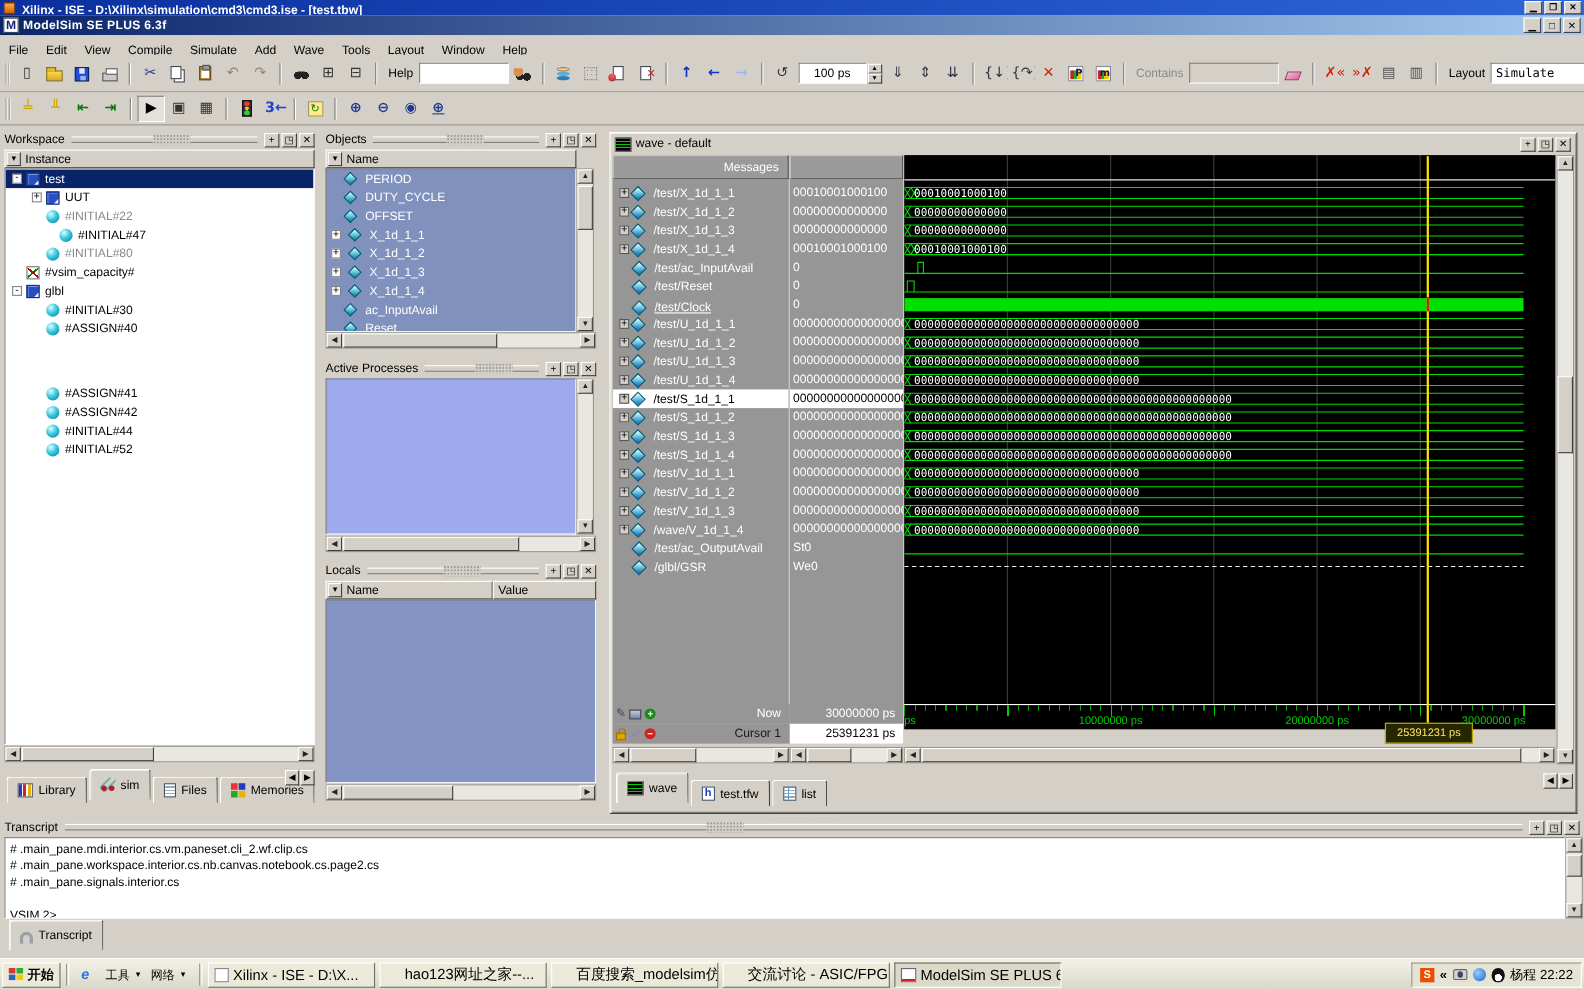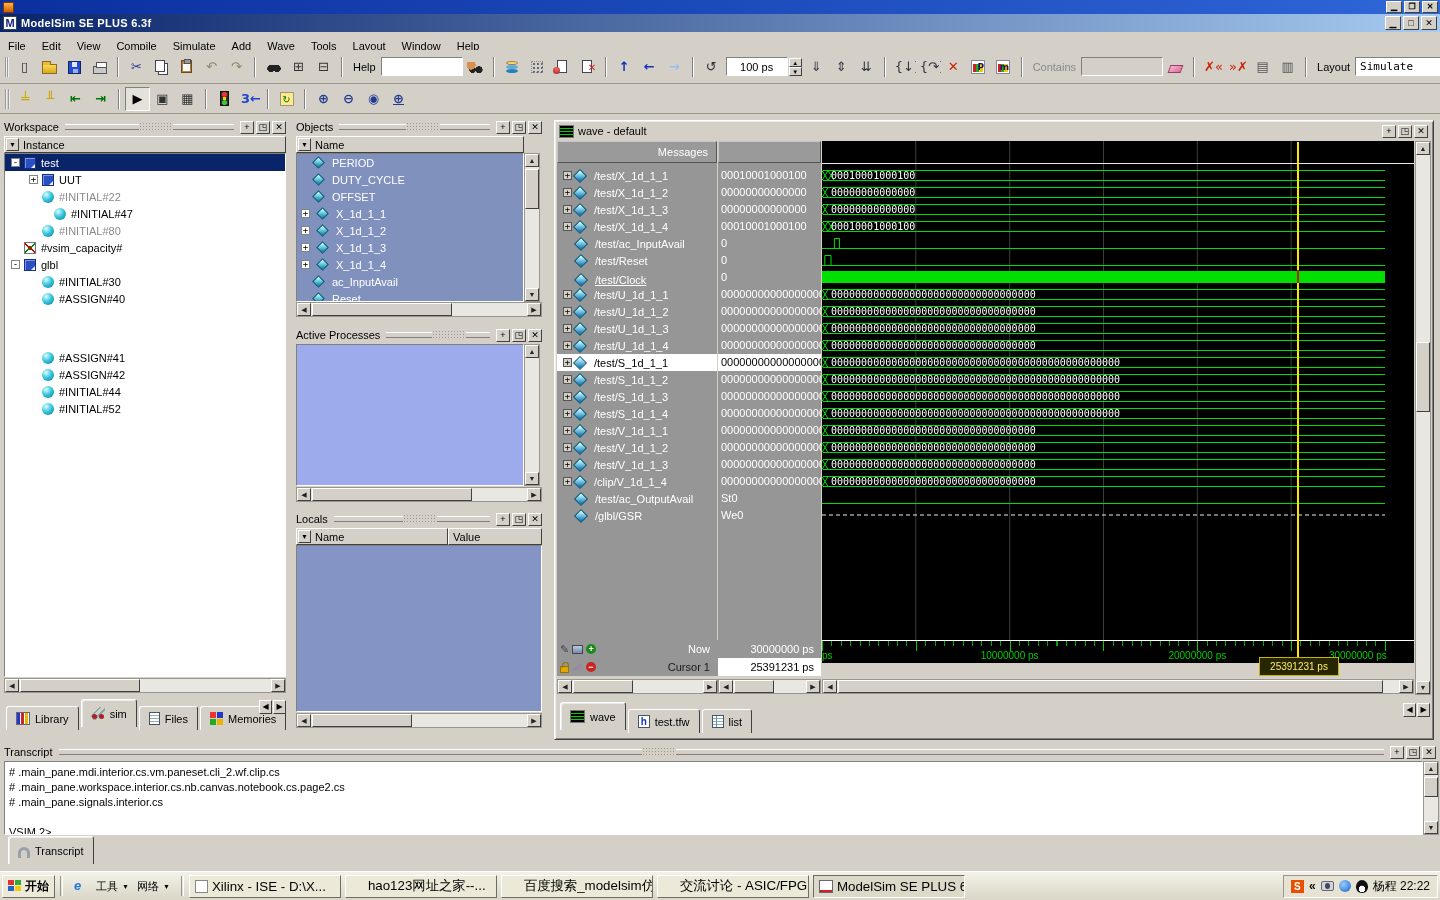--- a/index.html
+++ b/index.html
@@ -172,20 +172,21 @@
 .ci-qq{width:12px;height:13px;background:radial-gradient(circle at 50% 68%,#fff 30%,#111 32%);border-radius:50% 50% 45% 45%}
 #tray{margin-left:auto;display:flex;align-items:center;gap:5px;height:23px;padding:0 7px;border:1px solid;border-color:#9a968c #fff #fff #9a968c;background:#e6e3d5;flex:none;font-size:12px}
 </style>
 </head>
 <body>
 
 <div class="screen">
 
   <div class="abs" id="bg-bar">
     <span class="ic"></span>
+    <span class="t">Xilinx - ISE - D:\Xilinx\simulation\cmd3\cmd3.ise - [test.tbw]</span>
     <span class="bg-btn" style="right:38px">▁</span>
     <span class="bg-btn" style="right:20px">❐</span>
     <span class="bg-btn" style="right:2px">✕</span>
   </div>
 
   <div class="abs" id="titlebar">
     <span class="appico">M</span>
     <span class="ttl">ModelSim SE PLUS 6.3f</span>
   </div>
   <div class="abs" style="right:3px;top:16px;display:flex;z-index:3">
@@ -671,21 +672,21 @@
         <span>/test/V_1d_1_2</span>
       </div>
       <div class="wrow" style="top: 293px;">
         <span class="wexp">+</span>
         <span class="wdiam"></span>
         <span>/test/V_1d_1_3</span>
       </div>
       <div class="wrow" style="top: 310px;">
         <span class="wexp">+</span>
         <span class="wdiam"></span>
-        <span>/clip/V_1d_1_4</span>
+        <span>/wave/V_1d_1_4</span>
       </div>
       <div class="wrow" style="top: 327px;">
         <span class="wexp-space"></span>
         <span class="wdiam"></span>
         <span>/test/ac_OutputAvail</span>
       </div>
       <div class="wrow" style="top: 344px;">
         <span class="wexp-space"></span>
         <span class="wdiam"></span>
         <span>/glbl/GSR</span>

